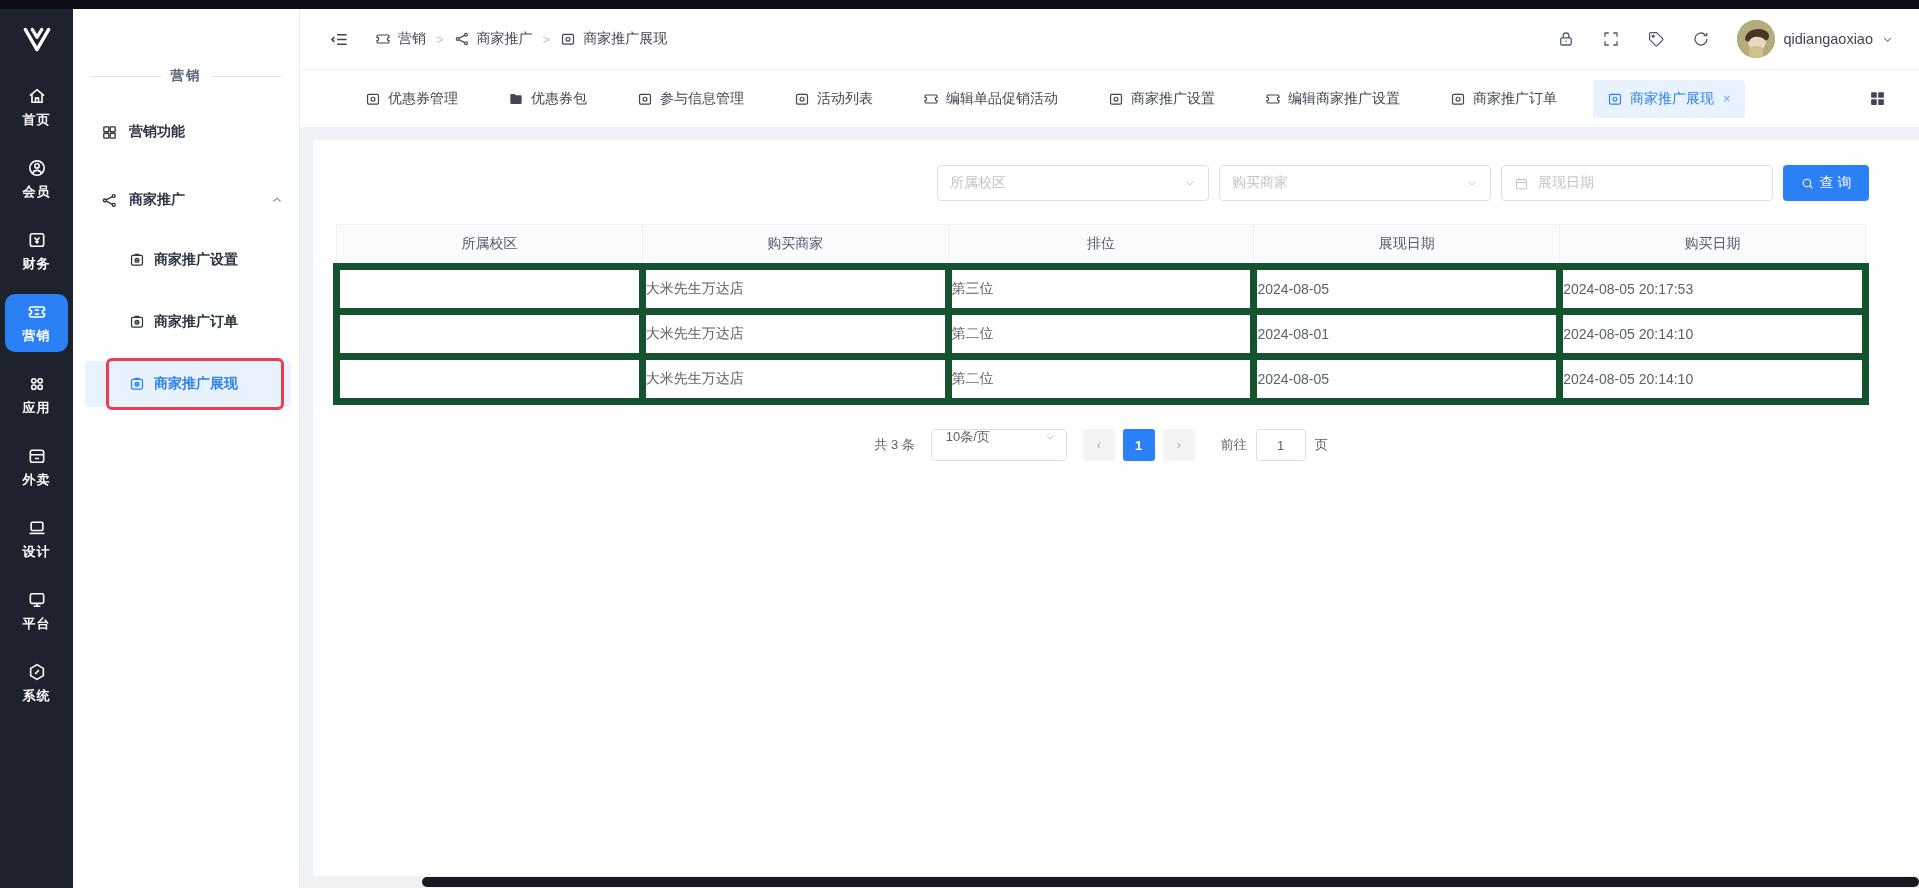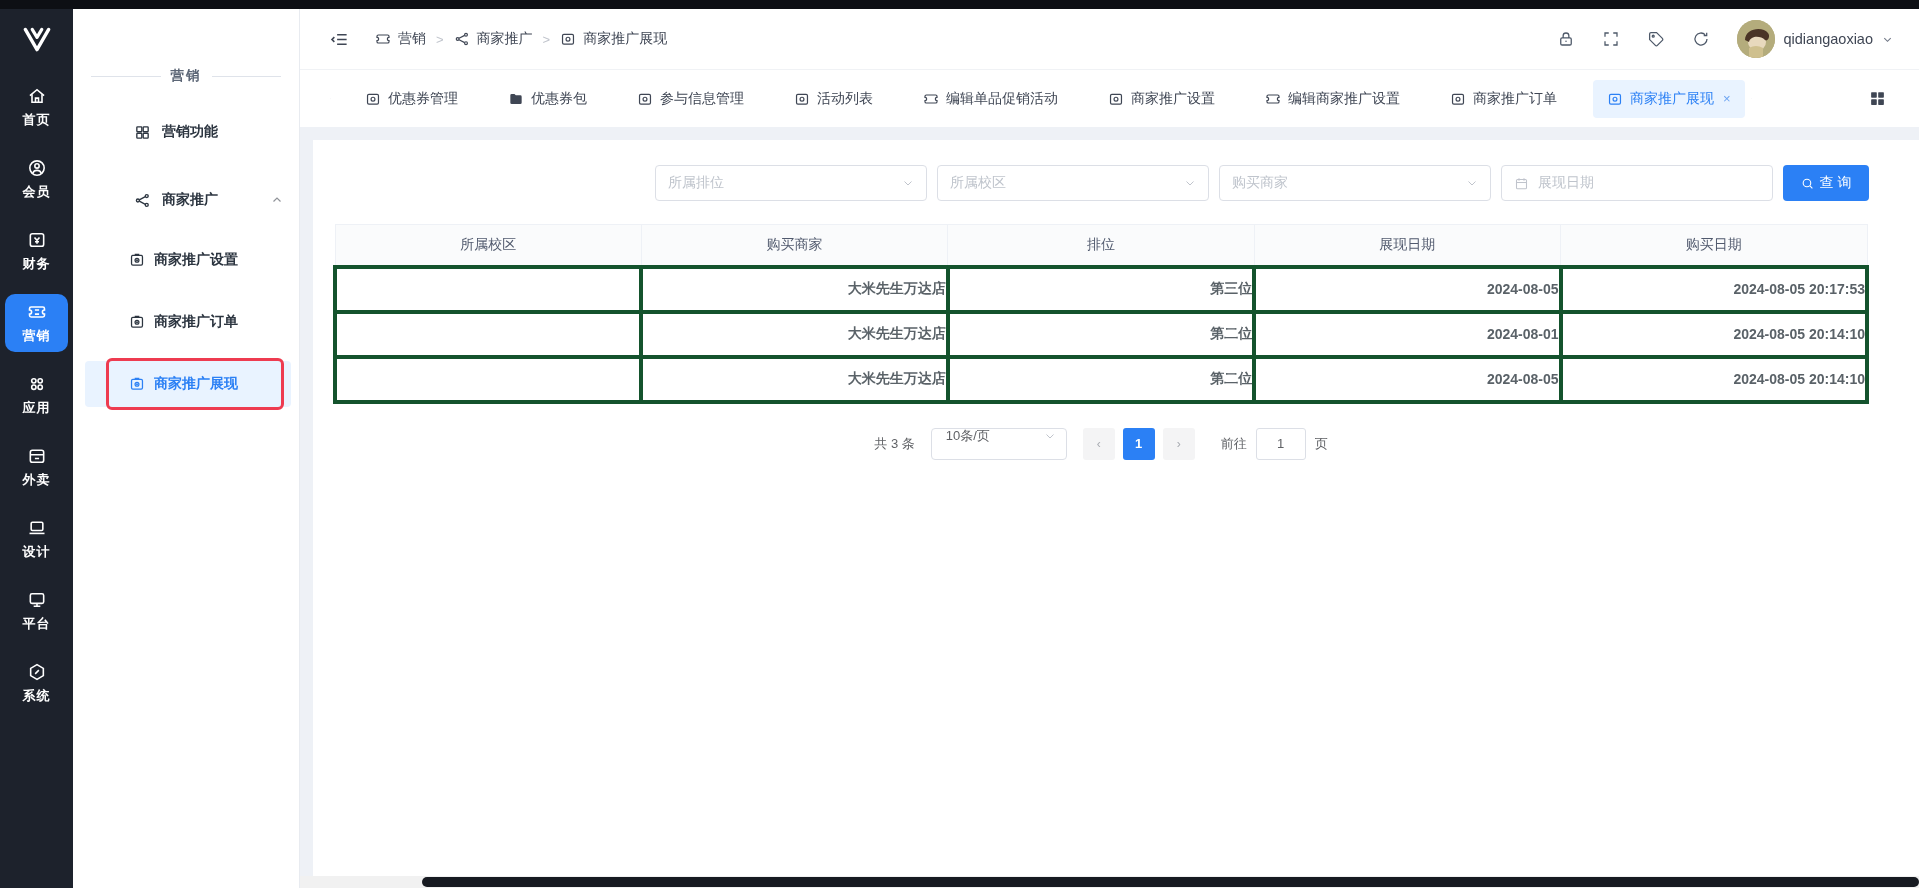--- a/index.html
+++ b/index.html
@@ -20,21 +20,21 @@
   .rail-item.active { background:#2b80f5; }
   .rail-ic { width:20px; height:20px; stroke:#fff; fill:none; stroke-width:1.9; }
 
   
   .subnav { position:absolute; left:73px; top:9px; width:227px; height:879px; background:#fff;
             border-right:1px solid #e8ebf0; z-index:10; }
   .subnav-title { margin:58px 18px 0 18px; display:flex; align-items:center; gap:10px;
                   color:#5c6676; font-size:13.5px; font-weight:700; letter-spacing:2px; }
   .subnav-title .line { flex:1; height:1px; background:#dfe3ea; }
   .subnav-item { height:42px; margin-top:26px; display:flex; align-items:center; gap:11px;
-                 padding:0 16px 0 28px; font-size:14px; font-weight:700; color:#2c3540; cursor:pointer;margin-left:33px; }
+                 padding:0 16px 0 28px; font-size:14px; font-weight:700; color:#2c3540; cursor:pointer; }
   .subnav-item .grow { flex:1; }
   .mi { width:17px; height:17px; stroke:#2c3540; fill:none; stroke-width:1.9; }
   .subnav-sub { position:relative; height:46px; margin:16px 8px 0 12px; border-radius:4px;
                 display:flex; align-items:center; gap:9px; padding-left:44px; font-size:14px; font-weight:700;
                 color:#2c3540; cursor:pointer; }
   .subnav-sub .mi { width:16px; height:16px; }
   .subnav-sub.active { background:#e9f3ff; color:#2b80f5; }
   .subnav-sub.active .mi { stroke:#2b80f5; }
   .highlight-ring { position:absolute; left:21px; right:7px; top:-3px; bottom:-3px;
                     border:3px solid #ee3b50; border-radius:6px; pointer-events:none; }
@@ -78,21 +78,21 @@
   .sel-arrow { width:12px; height:12px; stroke:#c0c4cc; fill:none; stroke-width:2; }
   .date-input .cal { width:15px; height:15px; stroke:#c0c4cc; fill:none; stroke-width:1.7; margin-right:9px; }
   .btn-search { width:86px; height:36px; border:none; border-radius:4px; background:#2b80f5; color:#fff;
                 font-size:14px; display:flex; align-items:center; justify-content:center; gap:6px; cursor:pointer;
                 font-family:inherit; }
   .btn-search svg { width:13px; height:13px; stroke:#fff; fill:none; stroke-width:2; }
 
   table.grid { width:100%; margin-top:23px; border-collapse:collapse; font-size:14px; table-layout:fixed; }
   table.grid th { height:42px; background:#fafbfc; color:#515a6e; font-weight:400;
                   border:1px solid #eef1f6; }
-  table.grid td { height:45px; color:#5a6268; text-align:right; border:4px solid #14532d;font-weight:bold; }
+  table.grid td { height:45px; color:#5a6268; text-align:left; border:7px solid #14532d; }
 
   .pagination { margin-top:24px; display:flex; align-items:center; justify-content:center; gap:16px;
                 font-size:13px; color:#606266; }
   .page-size { width:136px; height:32px; border:1px solid #dcdfe6; border-radius:4px; display:flex;
                align-items:center; padding:0 10px 16px 14px; color:#606266; cursor:pointer; }
   .page-size span { flex:1; }
   .pg-group { display:flex; align-items:center; gap:8px; }
   .pg-btn { width:32px; height:32px; border-radius:3px; background:#f4f4f5; color:#a8abb2;
             display:flex; align-items:center; justify-content:center; font-size:12px; cursor:pointer; }
   .pg-btn.num { background:#2b80f5; color:#fff; font-weight:700; font-size:13px; }
@@ -406,26 +406,20 @@
         <rect x="13" y="3" width="8" height="8" rx="1"></rect>
       <rect x="3" y="13" width="8" height="8" rx="1"></rect>
         <rect x="13" y="13" width="8" height="8" rx="1"></rect>
     </svg>
   </div>
 
   <section class="card">
     <div class="card-body">
 
       <div class="filters">
-        <div class="select">
-          <span>所属排位</span>
-          <svg class="sel-arrow" viewBox="0 0 24 24">
-              <path d="M5 9 L12 16 L19 9"></path>
-            </svg>
-        </div>
         <div class="select">
           <span>所属校区</span>
           <svg class="sel-arrow" viewBox="0 0 24 24">
               <path d="M5 9 L12 16 L19 9"></path>
             </svg>
         </div>
         <div class="select">
           <span>购买商家</span>
           <svg class="sel-arrow" viewBox="0 0 24 24">
               <path d="M5 9 L12 16 L19 9"></path>

